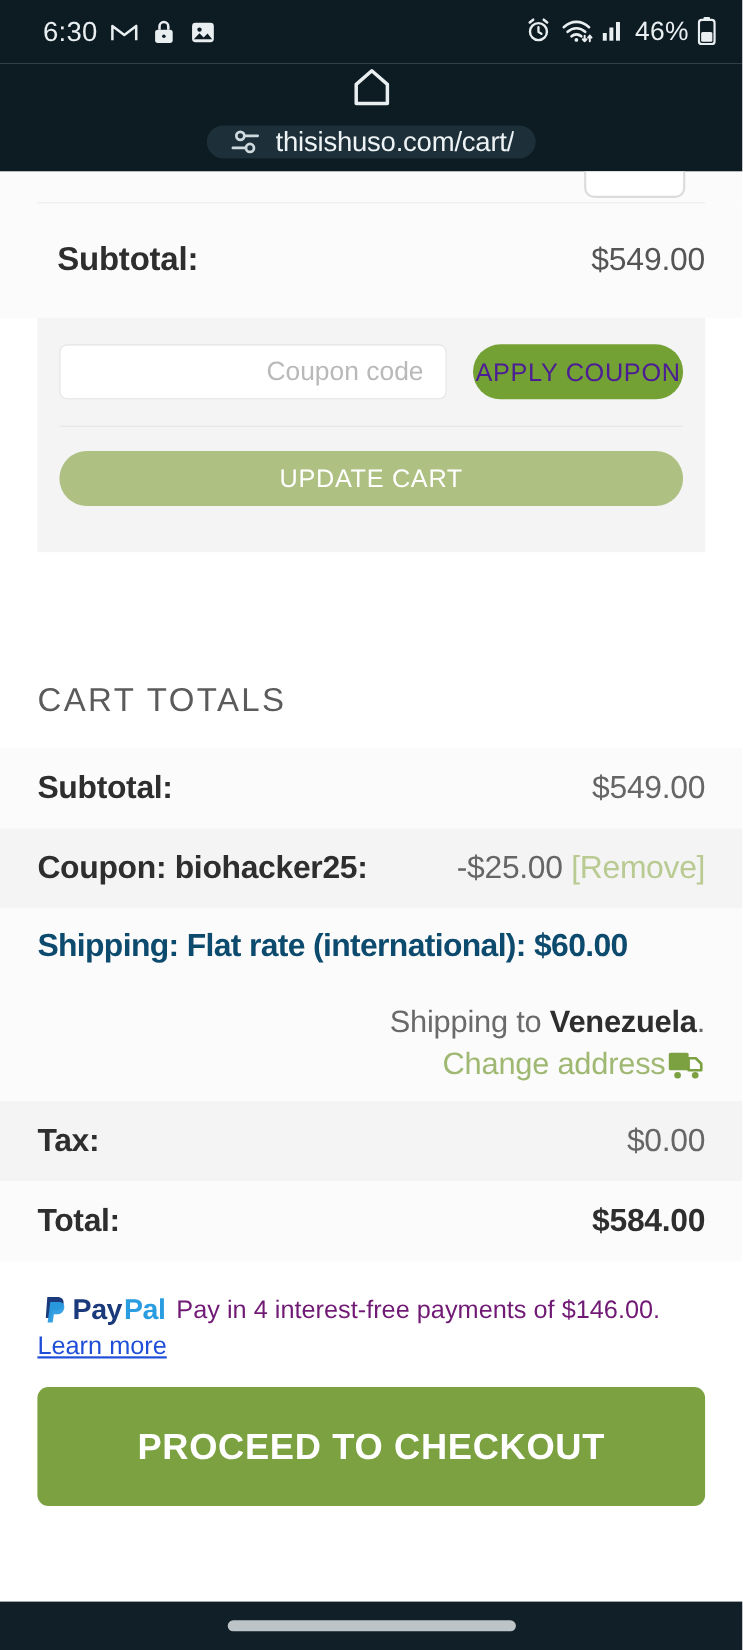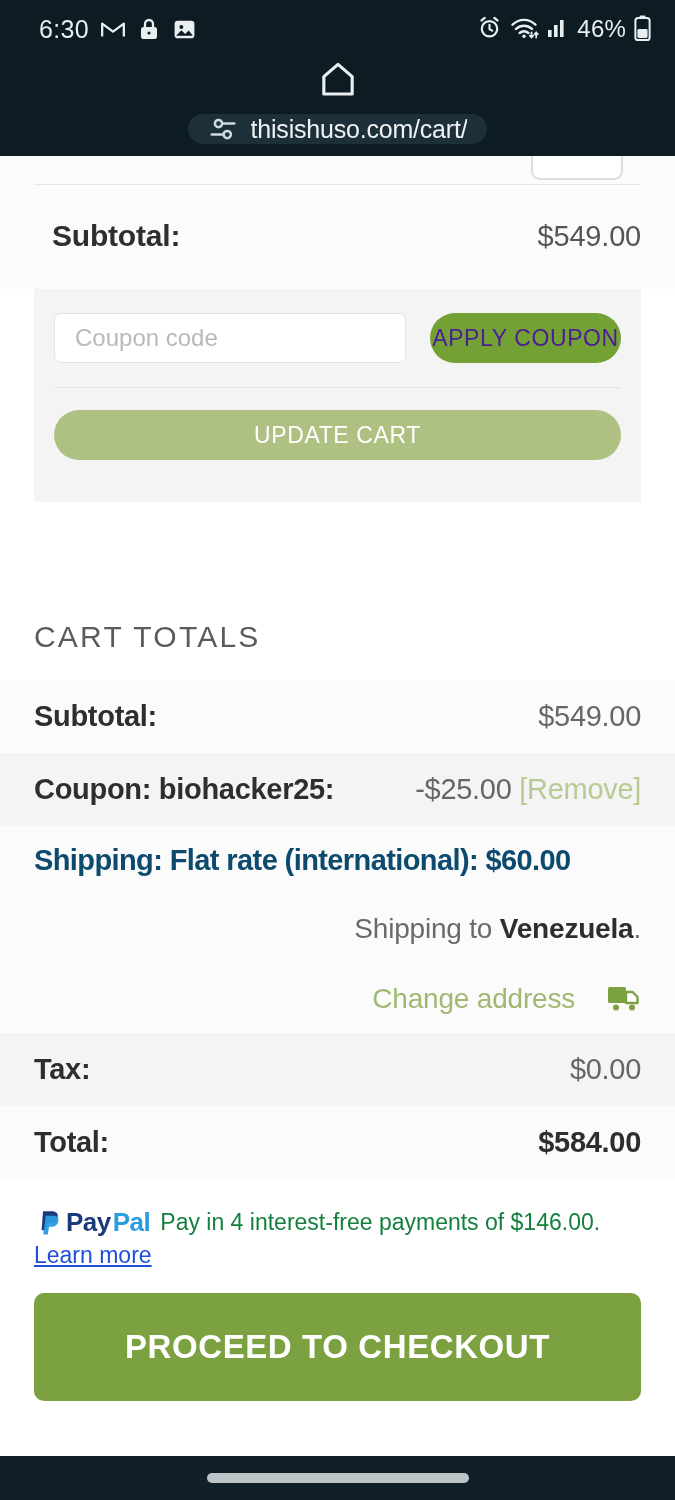--- a/index.html
+++ b/index.html
@@ -72,21 +72,21 @@
   .subtotal-row .val{ font-size:29px; color:#555; letter-spacing:-0.2px; }
 
   .coupon-panel{
     background:#f4f4f4; margin:0 34px; padding:24px 20px 42px 20px;
   }
   .coupon-row{ display:flex; gap:24px; align-items:center; }
   .coupon-input{
     flex:1; height:50px; background:#fff; border:1px solid #e4e4e4;
     border-radius:7px; padding:0 20px;
     font-family:"Liberation Sans", sans-serif;
-    font-size:24px; color:#737373;
+    font-size:24px; color:#737373;text-align:right;
   }
   .coupon-input::placeholder{ color:#b9b9b9; }
   .btn-apply{
     width:272px; height:50px; border:none; border-radius:26px;
     background:#74a134; color:#4c1d95; font-size:23px; letter-spacing:0.6px;
     font-family:"Liberation Sans", sans-serif; cursor:pointer;
   }
   .coupon-sep{ height:1px; background:#e4e4e4; margin:24px 0 22px 0; }
   .btn-update{
     width:100%; height:50px; border:none; border-radius:26px;
@@ -111,30 +111,30 @@
   .trow .t-val.strong{ font-weight:700; color:#2e2e2e; }
   .rm-link{ color:#b9cb93; }
 
   .ship-row{ background:#fbfbfb; padding:18px 34px 8px 34px; }
   .ship-head{ font-size:29px; font-weight:700; color:#0c4a6e;
               letter-spacing:-0.6px; white-space:nowrap; }
   .ship-to{ text-align:right; font-size:28px; color:#6a6a6a;
             margin-top:36px; letter-spacing:-0.2px; }
   .ship-to b{ color:#2e2e2e; font-weight:700; }
   .ship-change{
-    display:flex; align-items:flex-start; justify-content:flex-end;
-    gap:32px; margin-top:38px; padding-bottom:10px;
+    display:flex; align-items:flex-end; justify-content:flex-end;
+    gap:2px; margin-top:6px; padding-bottom:10px;
   }
   .ship-change span{ font-size:28px; color:#9fb872; letter-spacing:-0.2px; }
 
   
   .paypal{ padding:28px 34px 0 34px; }
   .pp-line1{ display:flex; align-items:center; gap:10px; flex-wrap:nowrap; }
   .pp-logo{ display:flex; align-items:center; gap:2px; }
-  .pp-text{ font-size:23px; color:#15803d; white-space:nowrap; }
+  .pp-text{ font-size:23px; color:#701a75; white-space:nowrap; }
   .pp-learn{ display:inline-block; margin-top:4px; font-size:23px;
              color:#1f4fd8; text-decoration:underline; }
 
   .checkout-wrap{ padding:24px 34px 0 34px; }
   .btn-checkout{
     width:100%; height:108px; border:none; border-radius:10px;
     background:#7ba141; color:#fff; font-size:33px; font-weight:700;
     letter-spacing:0.6px; font-family:"Liberation Sans", sans-serif;
   }
 

